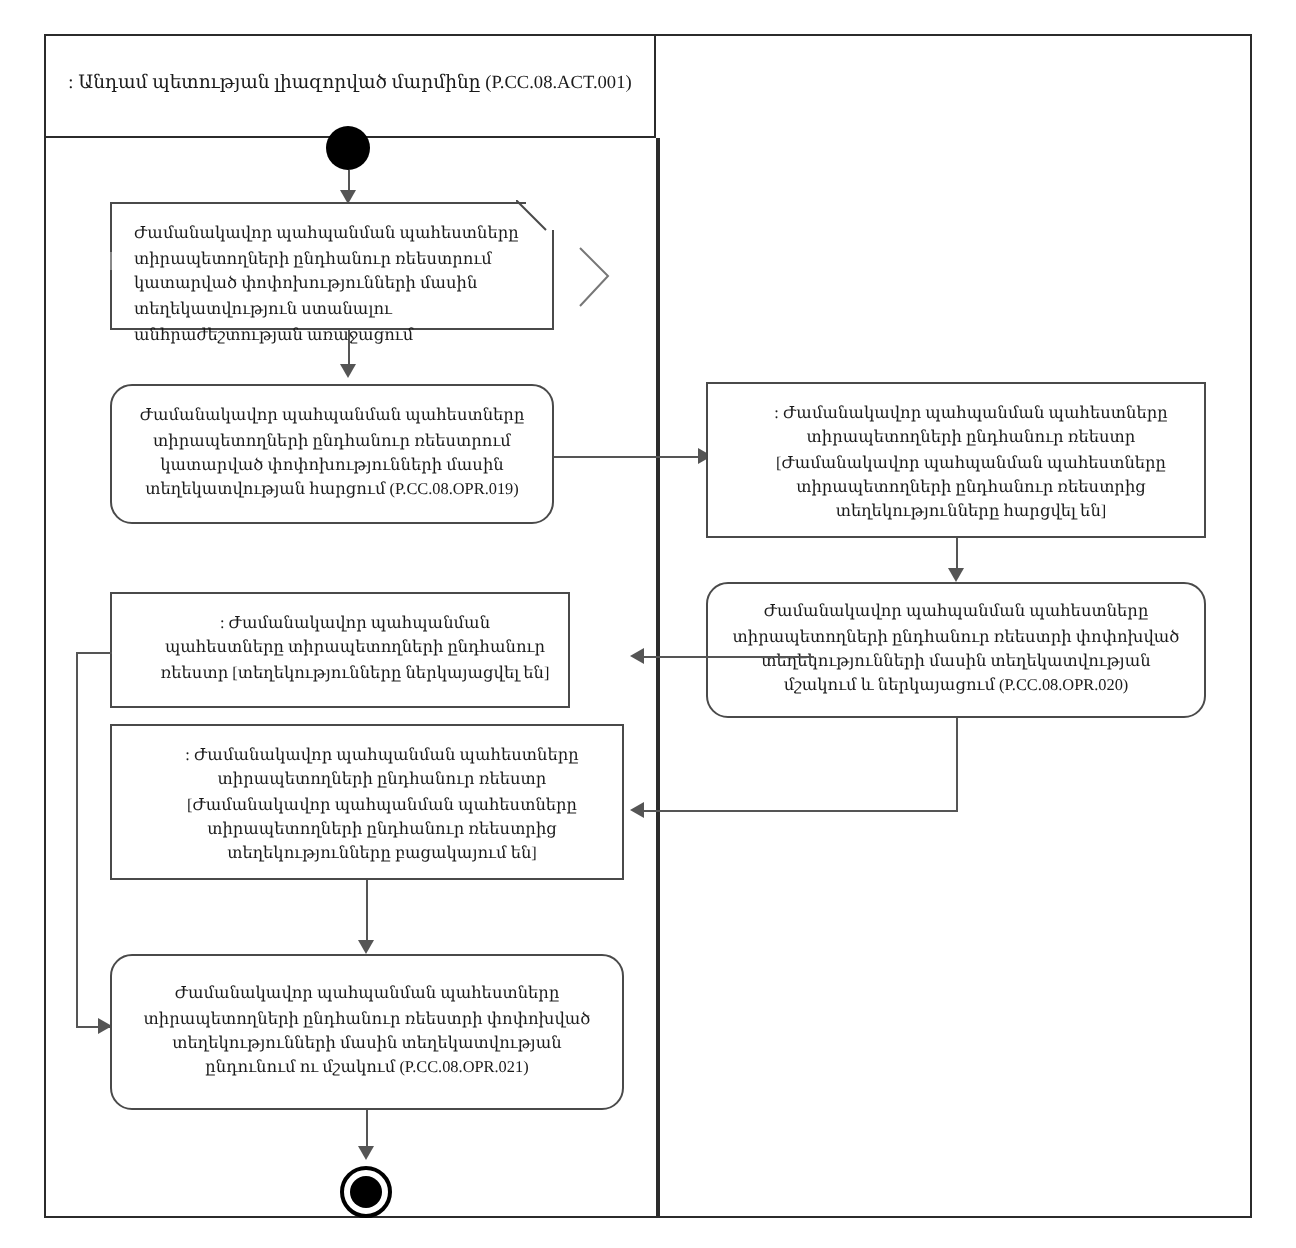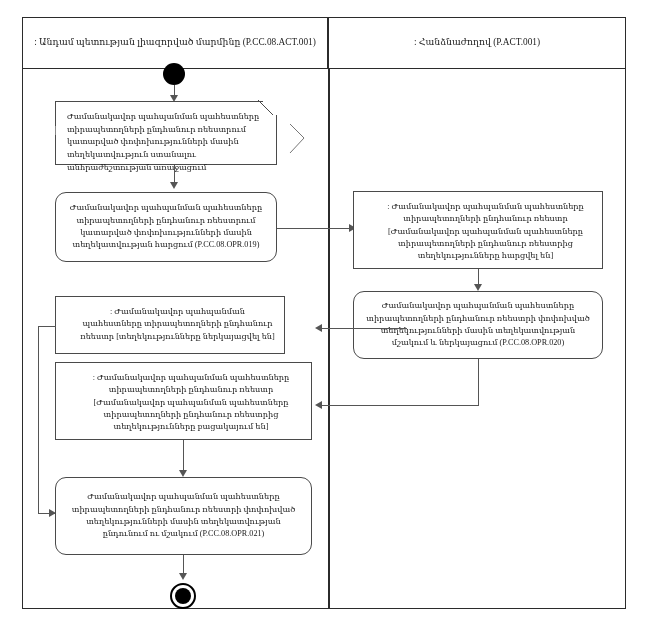--- a/index.html
+++ b/index.html
@@ -48,23 +48,20 @@
 </style>
 </head>
 <body>
 
 <div id="canvas">
 
   <div class="frame" style="left:22px;top:17px;width:604px;height:592px;"></div>
 
   <div class="lane-header" style="left:22px;top:17px;width:306px;height:52px;">
     <span>: Անդամ պետության լիազորված մարմինը (P.CC.08.ACT.001)</span>
-  </div>
-  <div class="lane-header" style="left:328px;top:17px;width:298px;height:52px;">
-    <span>: Հանձնաժողով (P.ACT.001)</span>
   </div>
   <div class="lane-divider" style="left:328px;top:69px;height:540px;"></div>
 
   <div class="initial" style="left:163px;top:63px;"></div>
   <div class="ln vln" style="left:174px;top:85px;height:12px;"></div>
   <div class="arrow arr-down" style="left:170px;top:95px;"></div>
 
   <div class="note" style="left:55px;top:101px;width:222px;height:64px;">
     <div class="edge" style="left:0;top:0;width:1px;height:64px;"></div>
     <div class="edge" style="left:0;top:63px;width:222px;height:1px;"></div>

